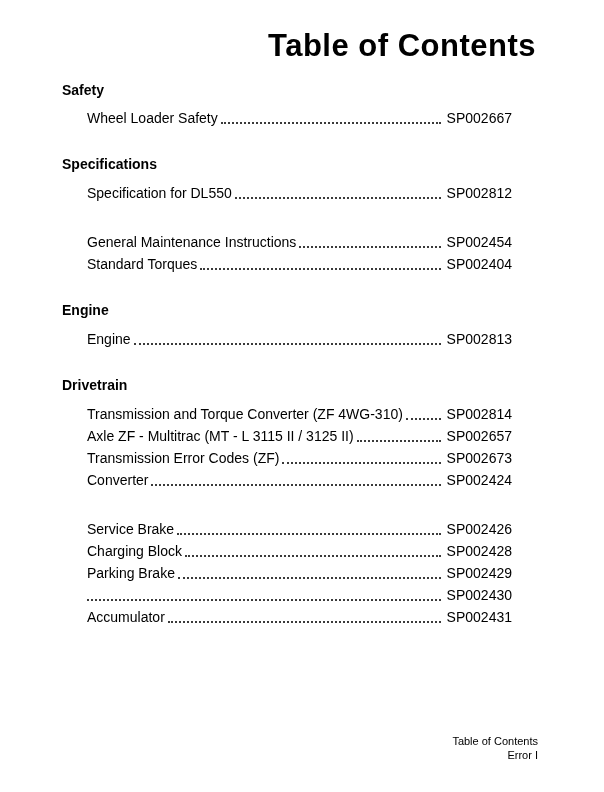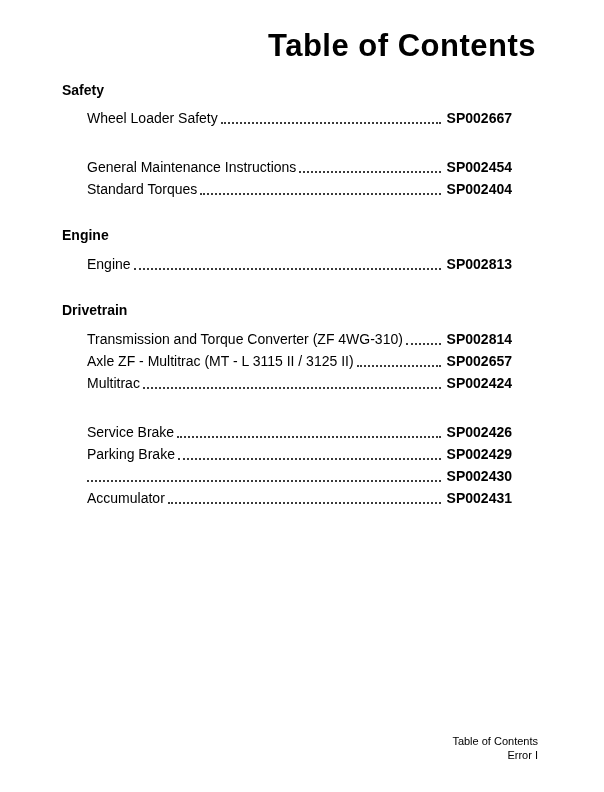--- a/index.html
+++ b/index.html
@@ -60,21 +60,20 @@
   .leader {
     flex: 1 1 auto;
     align-self: flex-end;
     margin: 0 3px 5px 0;
     border-bottom: 2px dotted #3a3a3a;
     min-width: 12px;
   }
   .entry-code {
     white-space: nowrap;
     padding-left: 3px;
-    font-weight: bold;
   }
   .footer {
     position: absolute;
     right: 66px;
     bottom: 30px;
     text-align: right;
     font-size: 11px;
     line-height: 14px;
   }
 </style>
@@ -86,20 +85,30 @@
   <h1 class="doc-title">Table of Contents</h1>
 
   <div class="toc-sections">
       <section class="section">
         <h2 class="section-heading">Safety</h2>
         <div class="entries">
           <div class="entry">
             <span class="entry-label">Wheel Loader Safety</span>
             <span class="leader"></span>
             <span class="entry-code">SP002667</span>
+          </div>
+        </div>
+      </section>
+      <section class="section">
+        <h2 class="section-heading">Specifications</h2>
+        <div class="entries">
+          <div class="entry">
+            <span class="entry-label">Specification for DL550</span>
+            <span class="leader"></span>
+            <span class="entry-code">SP002812</span>
           </div>
         </div>
       </section>
       <section class="section">
         <div class="entries">
           <div class="entry">
             <span class="entry-label">General Maintenance Instructions</span>
             <span class="leader"></span>
             <span class="entry-code">SP002454</span>
           </div>
@@ -127,32 +136,42 @@
             <span class="entry-label">Transmission and Torque Converter (ZF 4WG-310)</span>
             <span class="leader"></span>
             <span class="entry-code">SP002814</span>
           </div>
           <div class="entry">
             <span class="entry-label">Axle ZF - Multitrac (MT - L 3115 II / 3125 II)</span>
             <span class="leader"></span>
             <span class="entry-code">SP002657</span>
           </div>
           <div class="entry">
-            <span class="entry-label">Multitrac</span>
+            <span class="entry-label">Transmission Error Codes (ZF)</span>
+            <span class="leader"></span>
+            <span class="entry-code">SP002673</span>
+          </div>
+          <div class="entry">
+            <span class="entry-label">Converter</span>
             <span class="leader"></span>
             <span class="entry-code">SP002424</span>
           </div>
         </div>
       </section>
       <section class="section">
         <div class="entries">
           <div class="entry">
             <span class="entry-label">Service Brake</span>
             <span class="leader"></span>
             <span class="entry-code">SP002426</span>
+          </div>
+          <div class="entry">
+            <span class="entry-label">Charging Block</span>
+            <span class="leader"></span>
+            <span class="entry-code">SP002428</span>
           </div>
           <div class="entry">
             <span class="entry-label">Parking Brake</span>
             <span class="leader"></span>
             <span class="entry-code">SP002429</span>
           </div>
           <div class="entry">
             <span class="leader"></span>
             <span class="entry-code">SP002430</span>
           </div>

